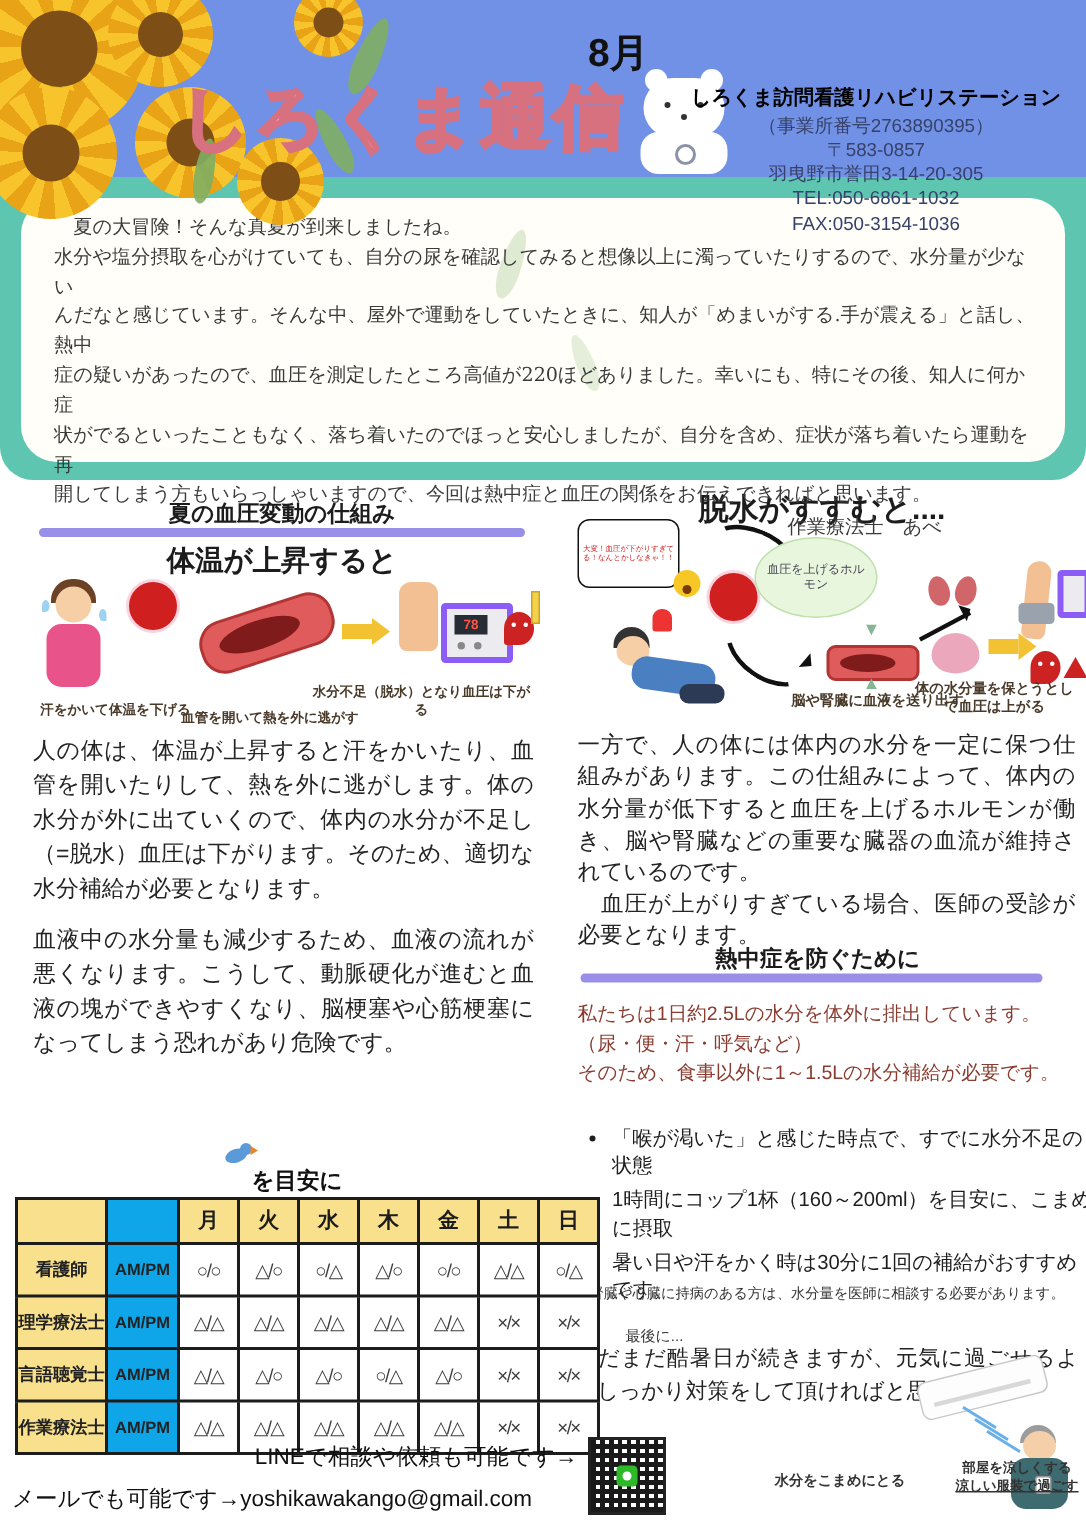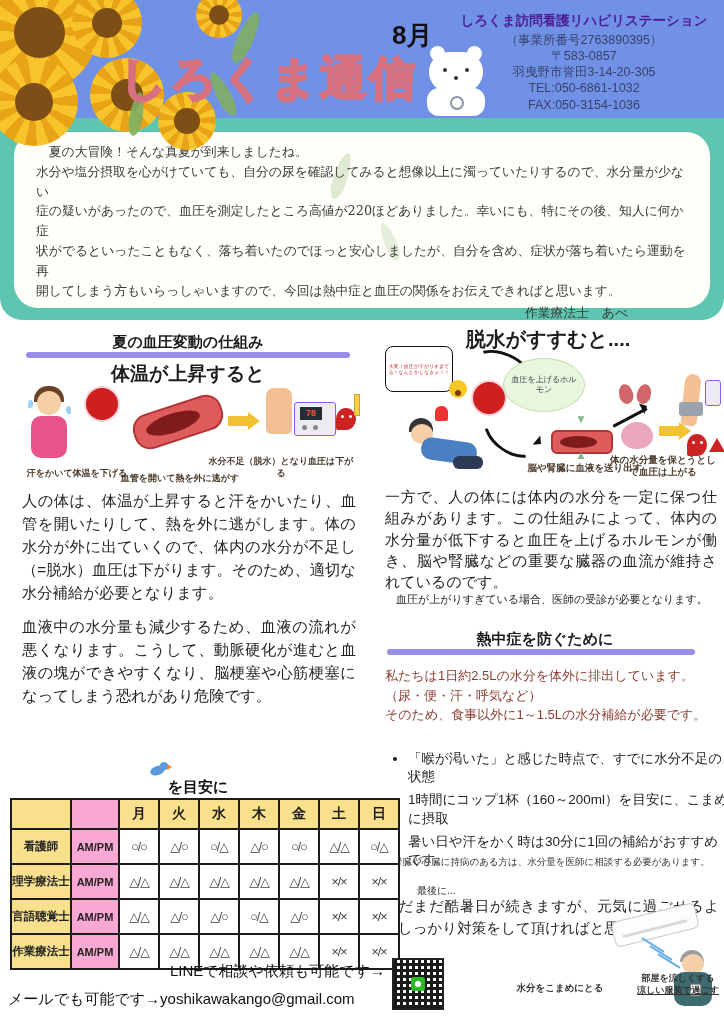--- a/index.html
+++ b/index.html
@@ -7,21 +7,21 @@
         font-family:"Liberation Sans","DejaVu Sans",sans-serif;color:#222;}
   .abs{position:absolute;}
 
   
   .header{position:absolute;left:0;top:0;width:724px;height:122px;background:#7191e6;}
   .title{position:absolute;left:120px;top:48px;font-size:46px;font-weight:bold;color:#f4a3ae;
          letter-spacing:3px;-webkit-text-stroke:2.5px #d7707f;text-shadow:0 0 1px #d7707f;z-index:6;}
   .month{position:absolute;left:392px;top:18px;font-size:26px;font-weight:bold;color:#111;z-index:6;}
   .org{position:absolute;left:452px;top:12px;width:264px;text-align:center;line-height:1.3;
        color:#36426b;font-size:12.5px;z-index:6;}
-  .org .org-name{font-size:13.5px;font-weight:bold;color:#4c1d95;margin-bottom:2px;}
+  .org .org-name{font-size:13.5px;font-weight:bold;color:#000000;margin-bottom:2px;margin-top:44px;}
 
   
   .bear{position:absolute;left:426px;top:46px;width:60px;height:70px;z-index:6;}
   .bear .ear{position:absolute;width:15px;height:15px;background:#fff;border-radius:50%;top:0;}
   .bear .head{position:absolute;left:3px;top:6px;width:54px;height:40px;background:#fff;border-radius:22px;}
   .bear .eye{position:absolute;width:4px;height:4px;background:#333;border-radius:50%;top:22px;}
   .bear .nose{position:absolute;left:28px;top:30px;width:4px;height:4px;background:#333;border-radius:50%;}
   .bear .body{position:absolute;left:1px;top:42px;width:58px;height:28px;background:#fff;border-radius:12px;}
   .bear .pendant{position:absolute;left:24px;top:50px;width:10px;height:10px;border:2px solid #8a93a8;border-radius:50%;background:#fff;}
 
@@ -46,21 +46,21 @@
   .cap{position:absolute;font-size:9px;font-weight:bold;color:#4a3a2a;line-height:1.3;text-align:center;}
 
   
   .arrowR{position:absolute;}
   .arrowR .shaft{position:absolute;left:0;top:4px;width:20px;height:10px;background:#f2c233;}
   .arrowR .head{position:absolute;left:20px;top:0;width:0;height:0;border-left:12px solid #f2c233;
                 border-top:9px solid transparent;border-bottom:9px solid transparent;}
   .sunball{position:absolute;background:#cf1f1f;border-radius:50%;box-shadow:0 0 0 2px rgba(230,80,120,.25);}
   .vessel{position:absolute;background:#e05c5c;border:2px solid #b23535;border-radius:16px;}
   .vessel .inner{position:absolute;left:12%;top:18%;width:64%;height:60%;background:#801b1b;border-radius:50%;}
-  .monitor{position:absolute;background:#ececf0;border:1px solid #8b5cf6;border-radius:3px;}
+  .monitor{position:absolute;background:#ececf0;border:4px solid #8b5cf6;border-radius:3px;}
   .monitor .screen{position:absolute;left:5px;top:4px;width:22px;height:13px;background:#262d35;color:#ff5544;
                    font-size:9px;font-weight:bold;text-align:center;line-height:13px;}
   .blood{position:absolute;background:#cc2222;border-radius:50% 50% 50% 10%;}
   .blood::after{content:"";position:absolute;left:25%;top:30%;width:3px;height:3px;background:#fff;border-radius:50%;
                 box-shadow:8px 0 0 #fff;}
   .handshape{position:absolute;background:#f3c094;border-radius:8px 8px 5px 5px;}
   .arc{position:absolute;border:3px solid transparent;border-top-color:#111;border-radius:50%;}
   .tri{position:absolute;width:0;height:0;}
   .cloud{position:absolute;background:#e9f6de;border:1px solid #bfe0ac;border-radius:50%;
          display:flex;align-items:center;justify-content:center;text-align:center;
@@ -69,21 +69,21 @@
           font-size:5px;color:#cc2222;line-height:1.3;text-align:center;display:flex;align-items:center;justify-content:center;padding:2px;}
   .organ{position:absolute;border-radius:50% 50% 50% 50%/55% 55% 45% 45%;}
   .garrow{position:absolute;font-size:12px;color:#86b795;font-weight:bold;}
 
   
   .sched-title{position:absolute;font-size:15px;font-weight:bold;text-align:center;color:#111;}
   table.sched{position:absolute;left:10px;top:798px;border-collapse:collapse;table-layout:fixed;}
   table.sched th,table.sched td{border:2px solid #1c1c1c;text-align:center;padding:0;}
   table.sched thead th{background:#f8e08c;height:28px;font-size:14px;color:#1c1c1c;}
   table.sched .rolec{background:#f8e08c;font-size:11.5px;font-weight:bold;width:58px;}
-  table.sched .timec{background:#f9a8d4;font-size:11px;font-weight:bold;width:46px;}
+  table.sched .timec{background:#0ea5e9;font-size:11px;font-weight:bold;width:46px;}
   table.sched td{width:38px;height:33px;font-size:12.5px;color:#3c3c3c;background:#fff;letter-spacing:-1px;}
 
   
   .foot{position:absolute;font-size:15px;color:#111;}
   .qr{position:absolute;left:392px;top:958px;width:48px;height:48px;background:#fff;border:2px solid #222;
       background-image:repeating-linear-gradient(0deg,#1a1a1a 0 3px,transparent 3px 6px),
                        repeating-linear-gradient(90deg,#1a1a1a 0 3px,#ffffff 3px 6px);}
   .qr .dot{position:absolute;left:17px;top:17px;width:14px;height:14px;background:#2db928;border-radius:3px;}
   .qr .dot::after{content:"";position:absolute;left:4px;top:4px;width:6px;height:6px;background:#fff;border-radius:50%;}
 
@@ -118,20 +118,21 @@
     </div>
   </div>
 
   <div class="band"></div>
   <div class="intro-box">
     <div class="leaf" style="left:320px;top:20px;width:14px;height:48px;transform:rotate(18deg);opacity:.25;"></div>
     <div class="leaf" style="left:370px;top:90px;width:12px;height:40px;transform:rotate(-22deg);opacity:.2;"></div>
     <div class="intro-text">
       <div>　夏の大冒険！そんな真夏が到来しましたね。</div>
       <div>水分や塩分摂取を心がけていても、自分の尿を確認してみると想像以上に濁っていたりするので、水分量が少ない</div>
+      <div>んだなと感じています。そんな中、屋外で運動をしていたときに、知人が「めまいがする.手が震える」と話し、熱中</div>
       <div>症の疑いがあったので、血圧を測定したところ高値が220ほどありました。幸いにも、特にその後、知人に何か症</div>
       <div>状がでるといったこともなく、落ち着いたのでほっと安心しましたが、自分を含め、症状が落ち着いたら運動を再</div>
       <div>開してしまう方もいらっしゃいますので、今回は熱中症と血圧の関係をお伝えできればと思います。</div>
       <div class="intro-sign">作業療法士　あべ</div>
     </div>
   </div>
 
   <div class="flower" style="left:-18px;top:-25px;width:115px;height:115px;"></div>
   <div class="flower" style="left:-10px;top:58px;width:88px;height:88px;"></div>
   <div class="flower" style="left:72px;top:-12px;width:70px;height:70px;"></div>
@@ -228,21 +229,21 @@
     <div class="abs" style="left:296px;top:56px;width:24px;height:14px;background:#9aa3ad;border-radius:3px;"></div>
     <div class="monitor" style="left:322px;top:34px;width:14px;height:24px;"></div>
     <div class="blood" style="left:304px;top:88px;width:20px;height:22px;"></div>
     <div class="tri" style="left:326px;top:84px;border:8px solid transparent;border-bottom:14px solid #cc2222;"></div>
 
     <div class="cap" style="left:132px;top:116px;width:140px;font-size:9.5px;">脳や腎臓に血液を送り出す</div>
     <div class="cap" style="left:226px;top:108px;width:108px;font-size:9.5px;">体の水分量を保とうとして血圧は上がる</div>
   </div>
 
   <div class="para" style="left:385px;top:486px;width:332px;font-size:15px;line-height:1.42;">一方で、人の体には体内の水分を一定に保つ仕組みがあります。この仕組みによって、体内の水分量が低下すると血圧を上げるホルモンが働き、脳や腎臓などの重要な臓器の血流が維持されているのです。</div>
-  <div class="para" style="left:385px;top:592px;width:332px;font-size:11px;line-height:1.42;">　血圧が上がりすぎている場合、医師の受診が必要となります。</div>
+  <div class="para" style="left:385px;top:592px;width:332px;font-size:15px;line-height:1.42;">　血圧が上がりすぎている場合、医師の受診が必要となります。</div>
 
   <div class="sec-title" style="left:385px;top:630px;width:320px;">熱中症を防ぐために</div>
   <div class="bar" style="left:387px;top:649px;width:308px;"></div>
 
   <div class="abs" style="left:385px;top:666px;width:332px;font-size:13px;line-height:1.5;color:#8a3c30;">
     <div>私たちは1日約2.5Lの水分を体外に排出しています。</div>
     <div>（尿・便・汗・呼気など）</div>
     <div>そのため、食事以外に1～1.5Lの水分補給が必要です。</div>
   </div>
 

